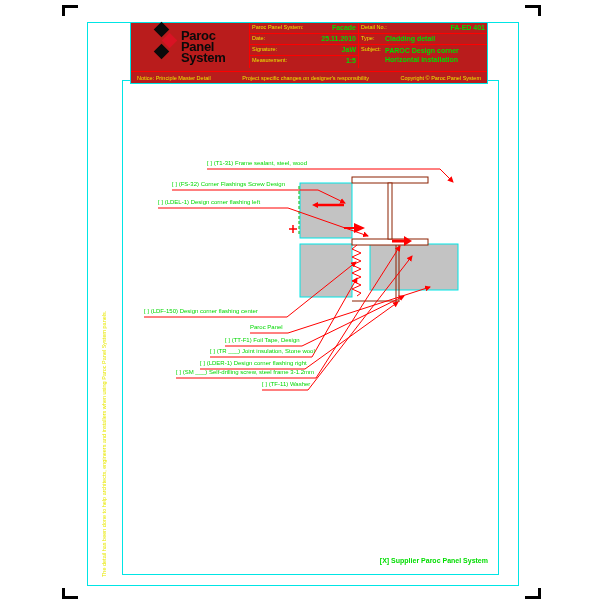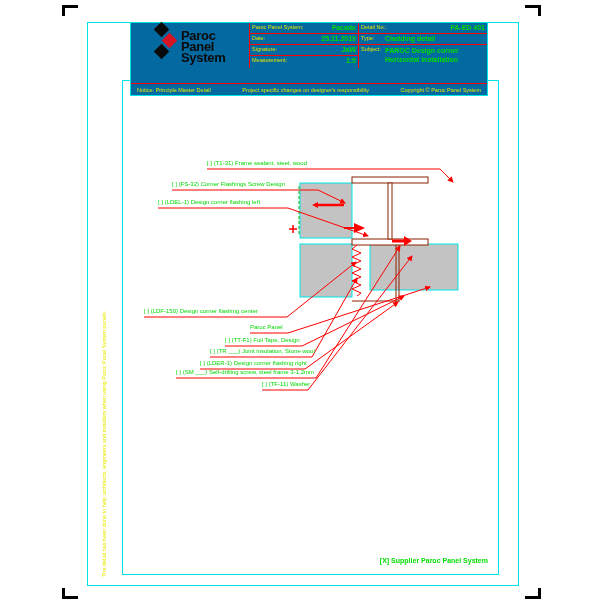--- a/index.html
+++ b/index.html
@@ -10,21 +10,21 @@
   
   .crop{position:absolute;width:13px;height:8px;}
   .crop.tl{left:62px;top:5px;border-top:3px solid #000;border-left:3px solid #000;}
   .crop.tr{left:525px;top:5px;border-top:3px solid #000;border-right:3px solid #000;}
   .crop.bl{left:62px;top:588px;border-bottom:3px solid #000;border-left:3px solid #000;}
   .crop.br{left:525px;top:588px;border-bottom:3px solid #000;border-right:3px solid #000;}
   
   .sheet-outer{position:absolute;left:87px;top:22px;width:430px;height:562px;border:1px solid #00e5e5;}
   .frame-inner{position:absolute;left:122px;top:80px;width:375px;height:493px;border:1px solid #00e5e5;}
   
-  .tb{position:absolute;left:130px;top:22px;width:358px;height:74px;border:1px solid #00e5e5;background:#0369a1;box-sizing:border-box;}
+  .tb{position:absolute;left:130px;top:22px;width:358px;height:62px;border:1px solid #00e5e5;background:#b91c1c;box-sizing:border-box;}
   .tb-main{position:absolute;left:0;top:0;right:0;height:45px;display:flex;}
   .tb-logo{width:118px;position:relative;box-sizing:border-box;}
   .tb-colL{width:109px;border-left:1px solid #ff0000;box-sizing:border-box;}
   .tb-colR{flex:1;border-left:1px solid #ff0000;box-sizing:border-box;}
   .fl-row{position:relative;height:10px;border-bottom:1px solid #ff0000;}
   .fl-row:last-child{border-bottom:none;height:11px;}
   .fr-row1{position:relative;height:10px;border-bottom:1px solid #ff0000;}
   .fr-row2{position:relative;height:10px;border-bottom:1px solid #ff0000;}
   .fr-row3{position:relative;height:21px;}
   .lbl{position:absolute;left:2px;top:1px;font-size:5.5px;color:#e8e800;white-space:nowrap;}

